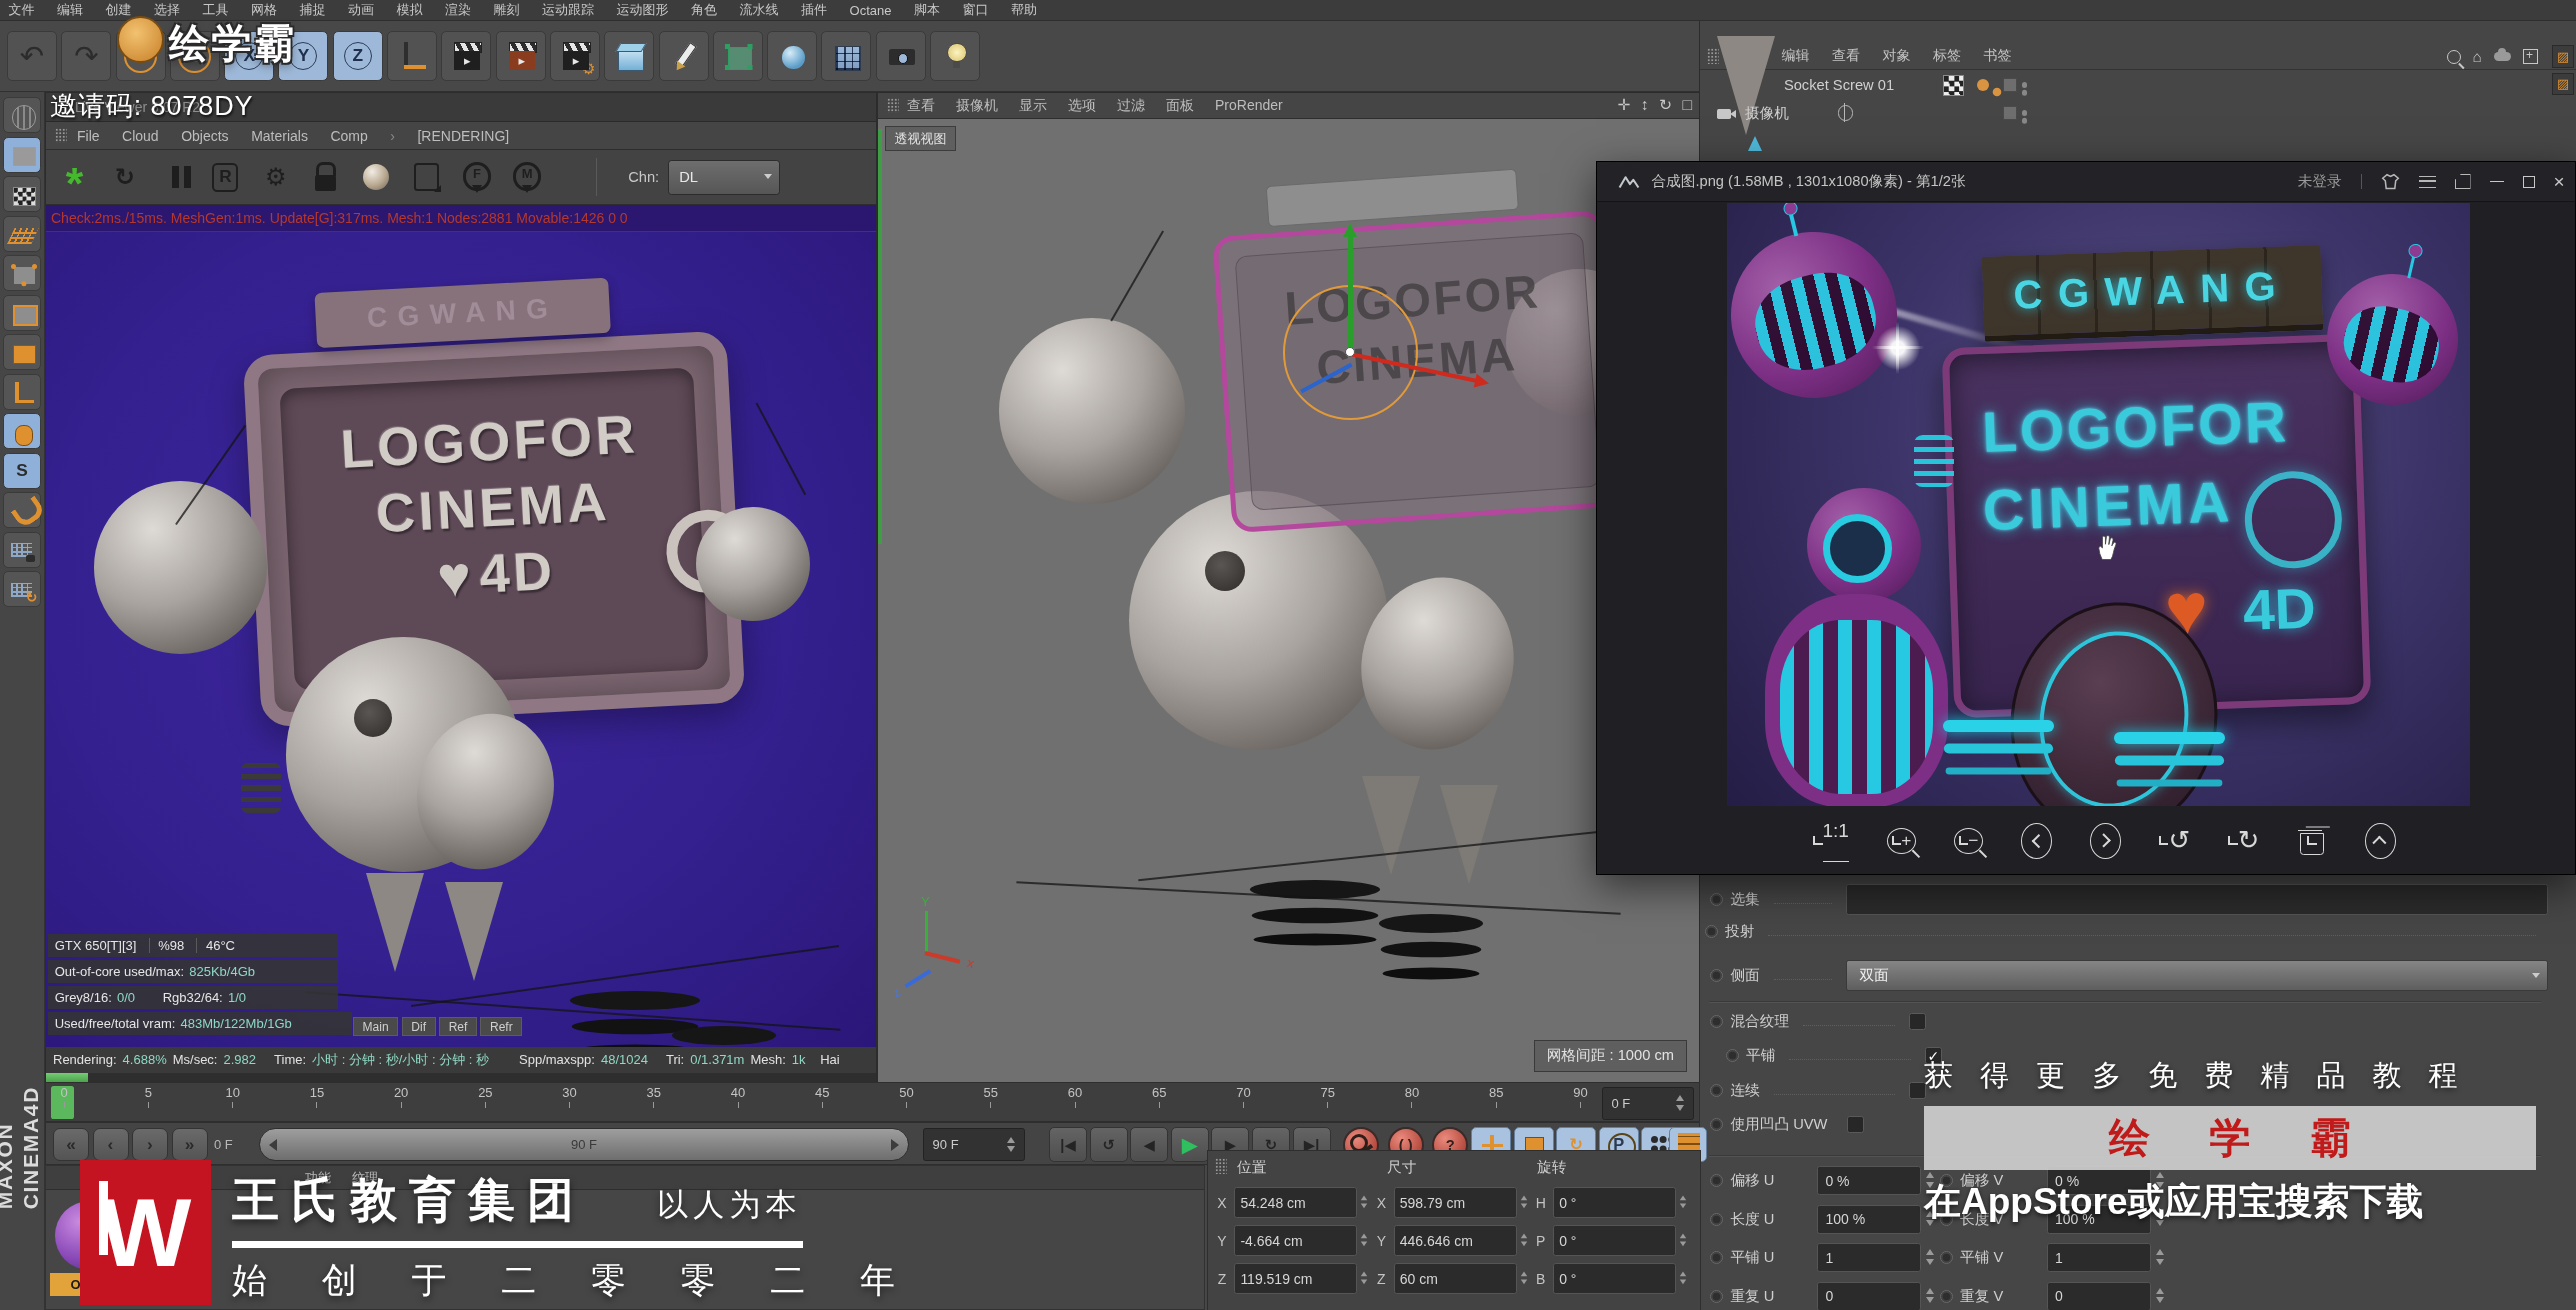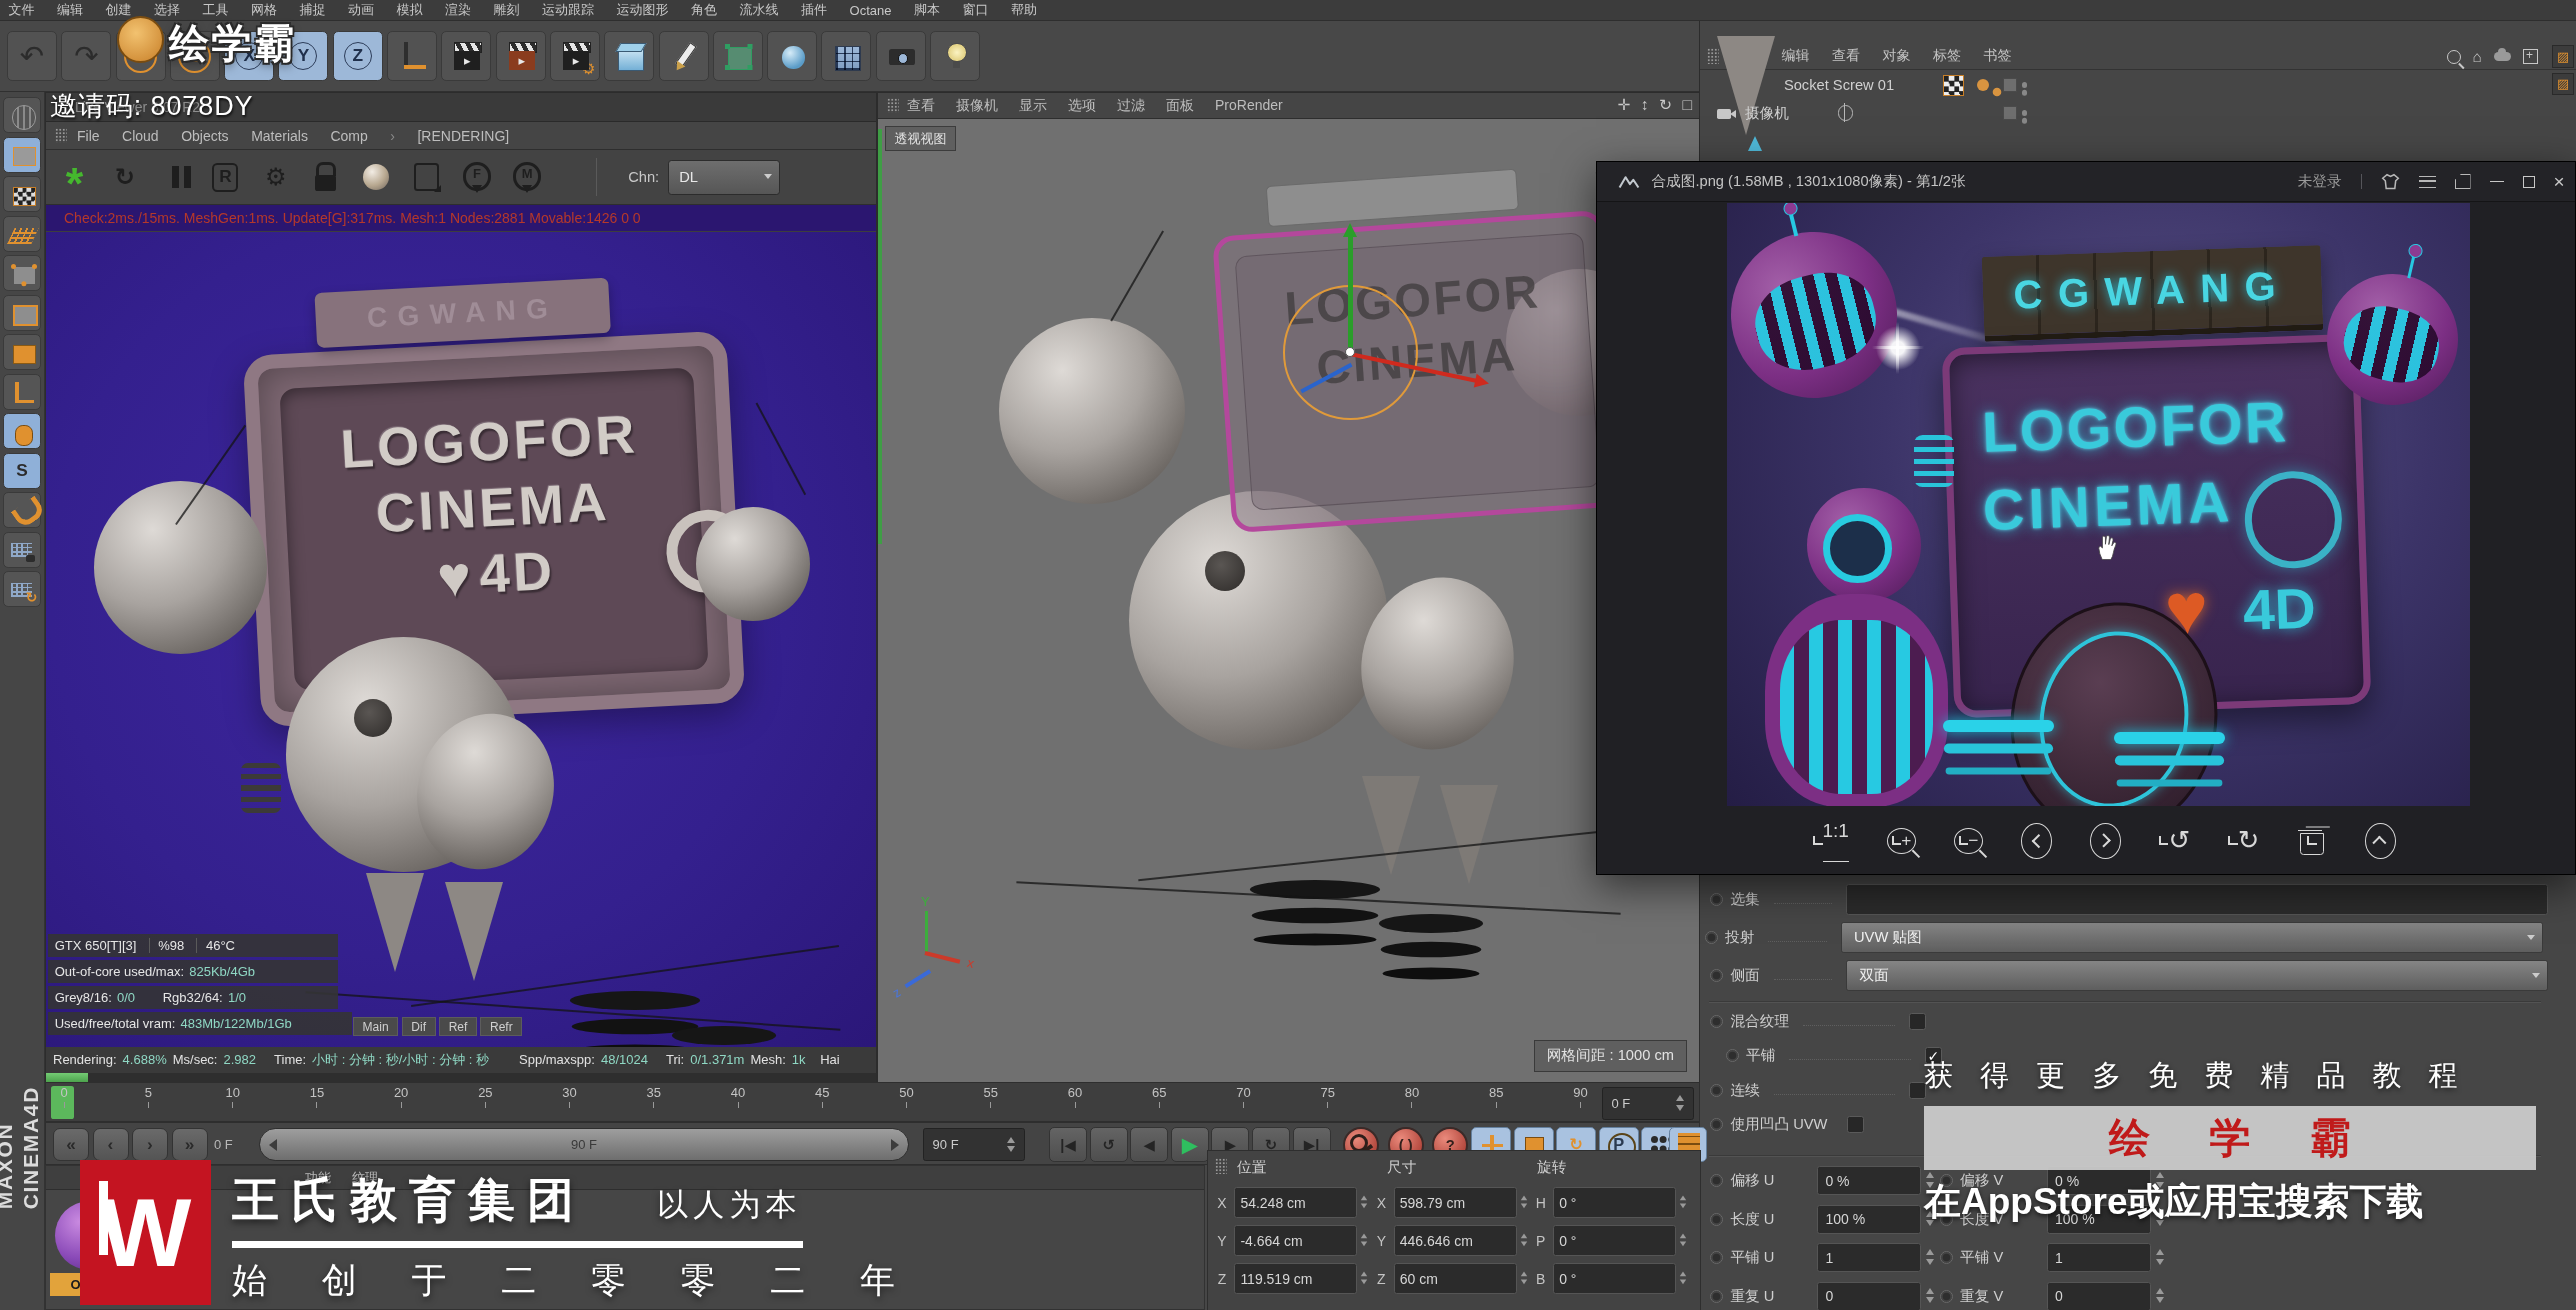--- a/index.html
+++ b/index.html
@@ -78,21 +78,21 @@
 .oi-lock::after{content:"";width:21px;height:15.6px;background:#1e1e1e;border-radius:2.6px;position:absolute;bottom:2.6px}
 .oi-ball::before{content:"";width:26px;height:26px;border-radius:50%;background:radial-gradient(circle at 35% 30%,#f2ece4,#b8a890 55%,#6d635a)}
 .oi-region::before{content:"";width:21px;height:24px;border:2.6px solid #1e1e1e;border-radius:3.5px}
 .oi-region::after{content:"";position:absolute;right:1.7px;bottom:1.7px;width:0;height:0;border-left:7.8px solid transparent;border-bottom:7.8px solid #1e1e1e}
 .oi-pin::before{content:"";position:absolute;top:1.7px;width:22.5px;height:22.5px;border-radius:50%;border:3.5px solid #1e1e1e}
 .oi-pin::after{content:"";position:absolute;bottom:0.9px;width:0;height:0;border-left:5.2px solid transparent;border-right:5.2px solid transparent;border-top:8.6px solid #1e1e1e}
 .oi-pin .g{position:absolute;top:6px;font-size:13px}
 .op-sep{width:0.9px;height:38px;background:#5a5a5a;margin-left:35px}
 .chn{display:flex;align-items:center;gap:8.6px;margin-left:14px;font-size:14.7px;color:#c8c8c8}
 .chn .dd-box{width:112px;height:35px;background:linear-gradient(#6e6e6e,#565656);border:0.9px solid #2c2c2c;border-radius:3.5px;display:flex;align-items:center;padding:0 10.4px;color:#e8e8e8;position:relative}
-.op-status{height:26px;background:#2b1670;display:flex;align-items:center;padding-left:18px;font-size:14px;color:#b5382a;white-space:nowrap;overflow:hidden}
+.op-status{height:26px;background:#2b1670;display:flex;align-items:center;padding-left:5px;font-size:14px;color:#b5382a;white-space:nowrap;overflow:hidden}
 .op-render{position:absolute;left:0;top:139px;right:0;bottom:0;background:radial-gradient(circle at 45% 42%,#3e27a0 0%,#34208e 55%,#2a1677 100%);overflow:hidden}
 
 
 .gsphere{position:absolute;border-radius:50%;background:radial-gradient(circle at 34% 28%,#dedad6,#a8a39f 45%,#6e6965 78%,#4c4844)}
 .clay-sign{position:absolute;left:206px;top:111px;width:484px;height:372px;transform:rotate(-3deg);background:#7d6772;border:14px solid #8f7883;border-radius:29px;box-shadow:inset 0 0 35px rgba(0,0,0,.35),0 12px 35px rgba(0,0,0,.35)}
 .clay-topplate{position:absolute;left:61px;top:-73px;width:294px;height:55px;background:#87727c;border-radius:7px;color:#a08d97;font-weight:700;font-size:28px;letter-spacing:10.4px;text-align:center;line-height:55px;box-shadow:0 5.2px 12px rgba(0,0,0,.3)}
 .clay-board{position:absolute;inset:21px;background:#5e4956;border-radius:15.6px;box-shadow:inset 0 3.5px 15.6px rgba(0,0,0,.45);padding-top:31px}
 .clay-line{font-weight:800;color:#d2ccc7;text-align:center;letter-spacing:3.5px;font-size:54px;line-height:1.22;text-shadow:1.7px 2.6px 1.7px rgba(0,0,0,.4),-0.9px -0.9px 0.9px rgba(255,255,255,.22)}
 .clay-l3{display:flex;justify-content:center;align-items:center;gap:8.6px}
 .clay-heart{font-size:57px;color:#cfc9c4;text-shadow:1.7px 2.6px 1.7px rgba(0,0,0,.4)}
@@ -693,24 +693,20 @@
   <div class="attr-row" style="left:10.4px;top:863px;width:838px">
     <i class="radio"></i>
     <span>选集</span>
       <i class="leader"></i>
     <div class="inp" style="width:702px"></div>
   </div>
   <div class="attr-row" style="left:5px;top:901px;width:838px">
     <i class="radio"></i>
     <span>投射</span>
       <i class="leader"></i>
-    <div class="dd" style="width:702px">
-        <span>UVW 贴图</span>
-        <i class="caret"></i>
-      </div>
   </div>
   <div class="attr-row" style="left:10.4px;top:939px;width:838px">
     <i class="radio"></i>
     <span>侧面</span>
       <i class="leader"></i>
     <div class="dd" style="width:702px">
         <span>双面</span>
         <i class="caret"></i>
       </div>
   </div>

